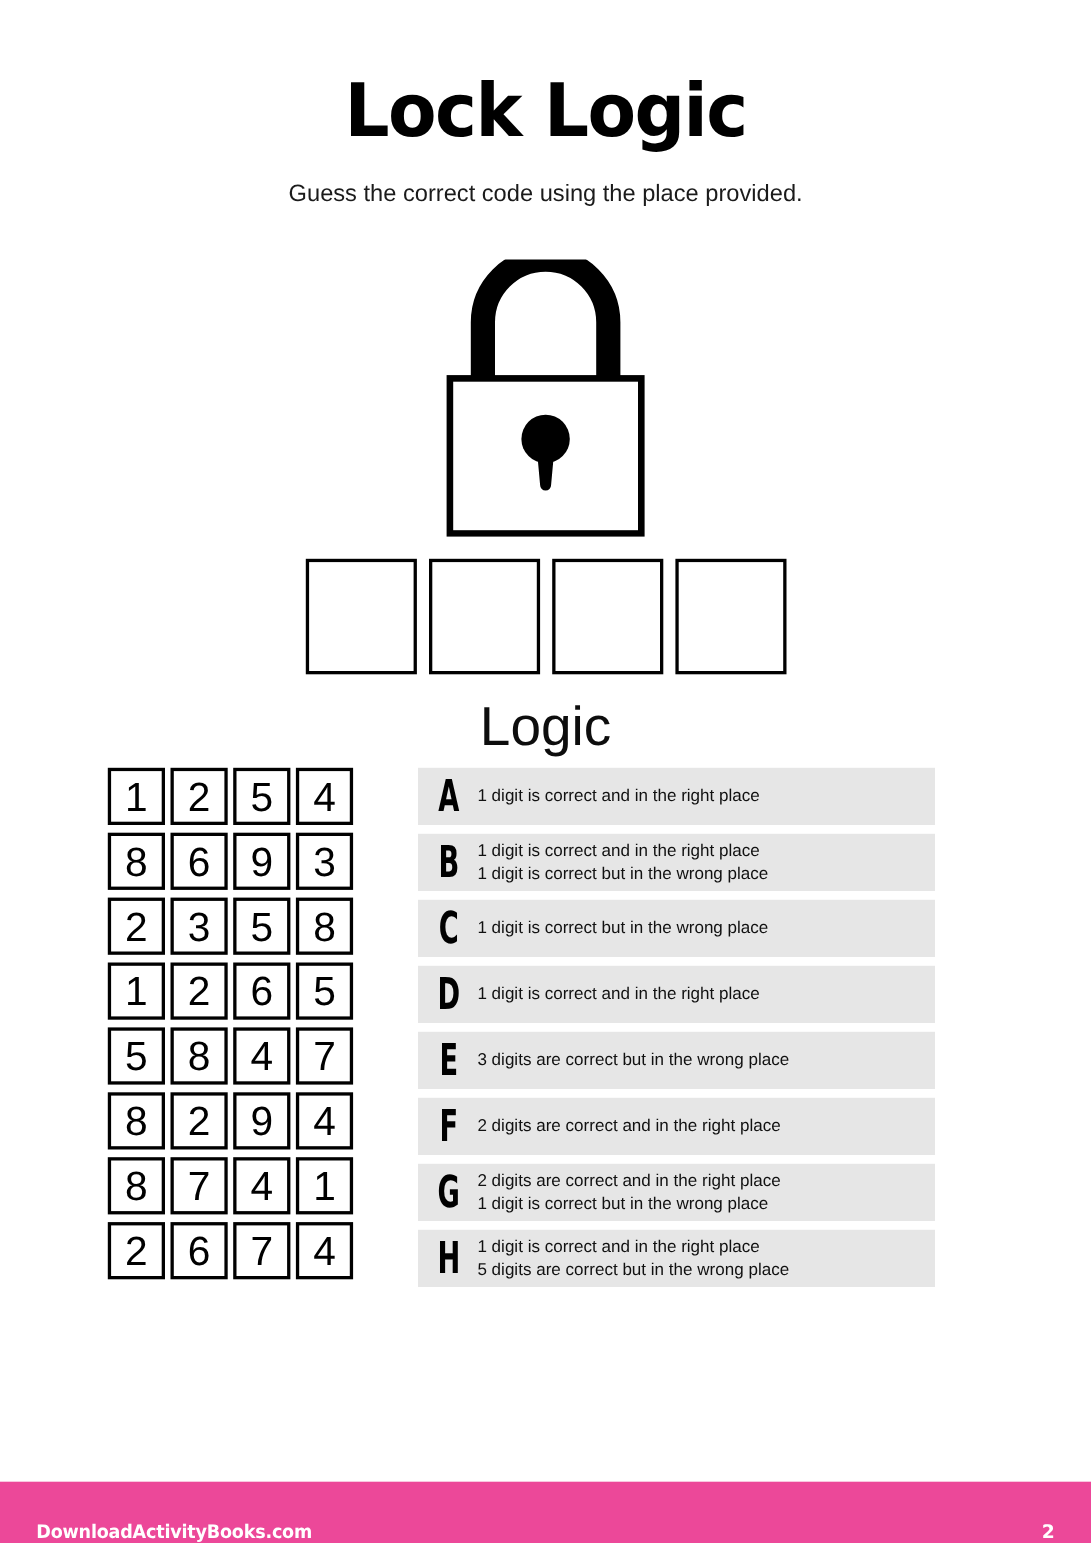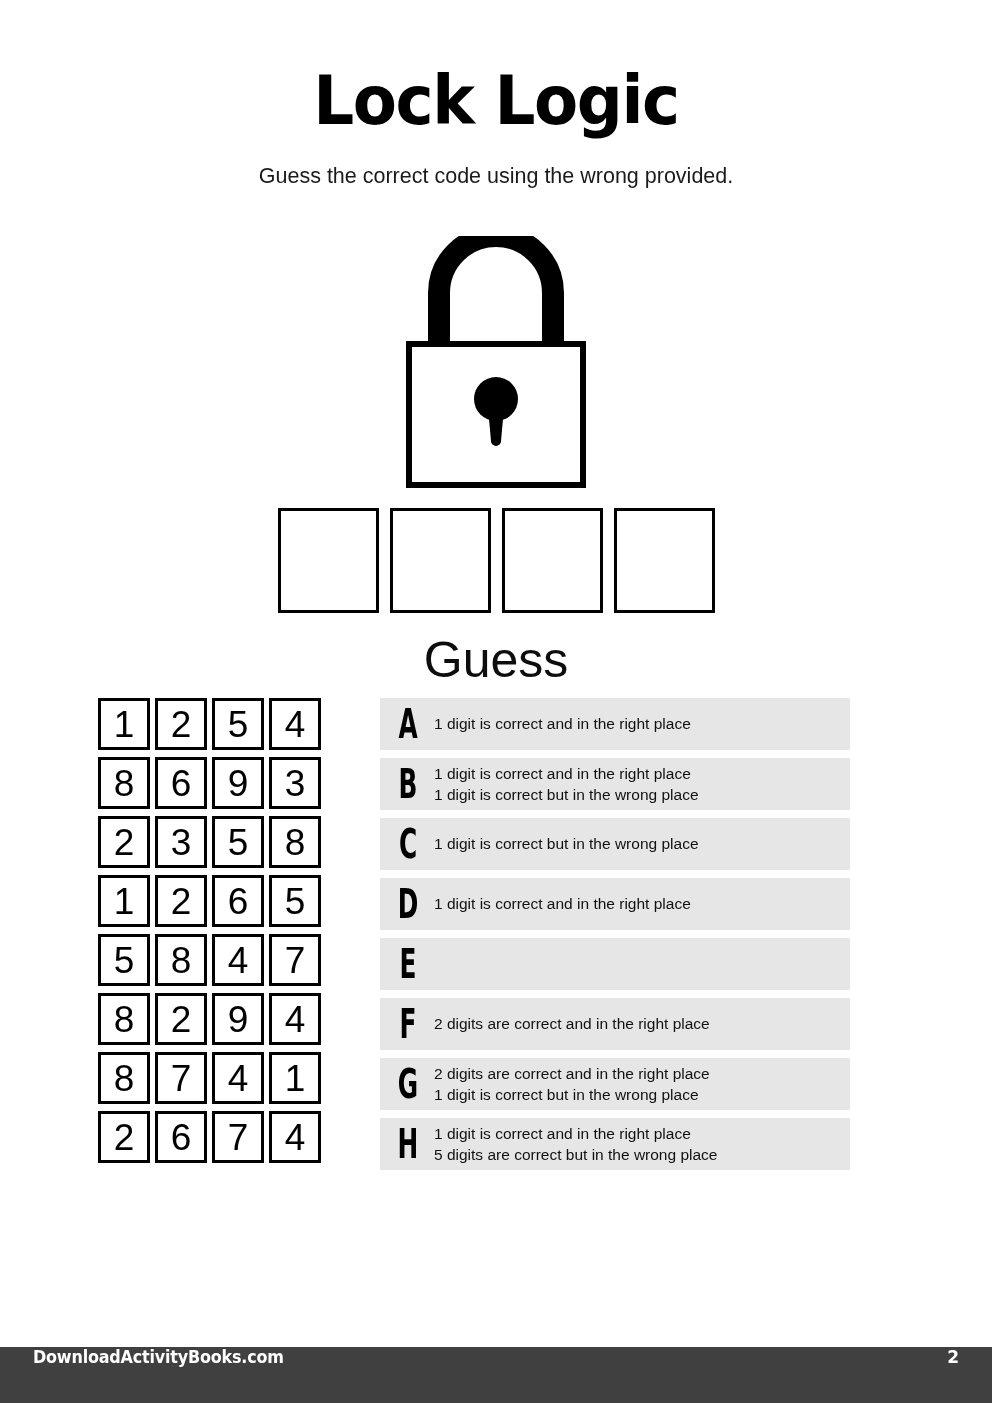--- a/index.html
+++ b/index.html
@@ -166,23 +166,23 @@
     white-space: nowrap;
   }
 
   
   .footer-bar {
     position: absolute;
     left: 0;
     bottom: 0;
     width: 992px;
     height: 56px;
-    background: #404040;
-    display: flex;
-    align-items: flex-start;
+    background: #ec4899;
+    display: flex;
+    align-items: flex-end;
     box-sizing: border-box;
     padding: 0 33px;
   }
   .footer-site {
     font-family: "DejaVu Sans", sans-serif;
     font-weight: 700;
     font-size: 17px;
     color: #ffffff;
     letter-spacing: -0.2px;
     transform: scaleX(0.94);
@@ -207,42 +207,42 @@
     font-size: 17px;
     color: #ffffff;
     position: relative;
     z-index: 2;
   }
 </style>
 </head>
 <body>
 
 <div class="page-title">Lock Logic</div>
-<div class="page-subtitle">Guess the correct code using the wrong provided.</div>
+<div class="page-subtitle">Guess the correct code using the place provided.</div>
 
 <div class="lock-wrap">
   <svg width="186" height="252" viewBox="0 0 186 252">
 
     <path d="M 36 114 L 36 57 A 57 57 0 0 1 150 57 L 150 114" fill="none" stroke="#000000" stroke-width="22" stroke-linecap="butt"></path>
 
     <rect x="6" y="108" width="174" height="141" fill="#ffffff" stroke="#000000" stroke-width="6"></rect>
 
     <circle cx="93" cy="163" r="22" fill="#000000"></circle>
     <path d="M 85 172 L 101 172 L 98 205 A 5 5 0 0 1 88 205 Z" fill="#000000"></path>
   </svg>
 </div>
 
 <div class="answer-row">
   <div class="answer-box"></div>
   <div class="answer-box"></div>
   <div class="answer-box"></div>
   <div class="answer-box"></div>
 </div>
 
-<div class="clues-heading">Guess</div>
+<div class="clues-heading">Logic</div>
 
 <div class="lower">
   <div class="guess-grid" id="guess-grid">
       <div class="guess-row">
         <div class="guess-cell">1</div>
         <div class="guess-cell">2</div>
         <div class="guess-cell">5</div>
         <div class="guess-cell">4</div>
       </div>
       <div class="guess-row">
@@ -309,20 +309,23 @@
         </div>
       </div>
       <div class="clue-row">
         <div class="clue-letter">D</div>
         <div class="clue-lines">
           <div class="clue-line">1 digit is correct and in the right place</div>
         </div>
       </div>
       <div class="clue-row">
         <div class="clue-letter">E</div>
+        <div class="clue-lines">
+          <div class="clue-line">3 digits are correct but in the wrong place</div>
+        </div>
       </div>
       <div class="clue-row">
         <div class="clue-letter">F</div>
         <div class="clue-lines">
           <div class="clue-line">2 digits are correct and in the right place</div>
         </div>
       </div>
       <div class="clue-row">
         <div class="clue-letter">G</div>
         <div class="clue-lines">

